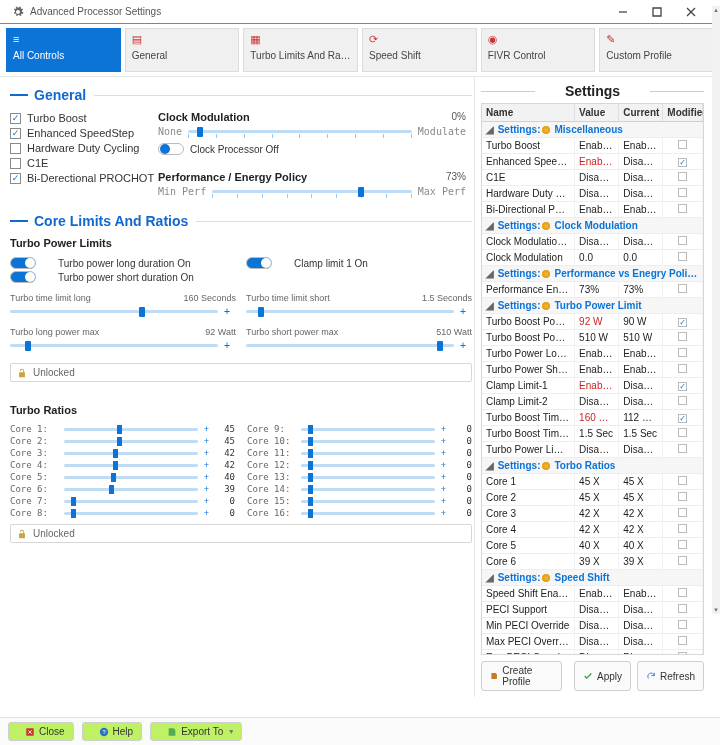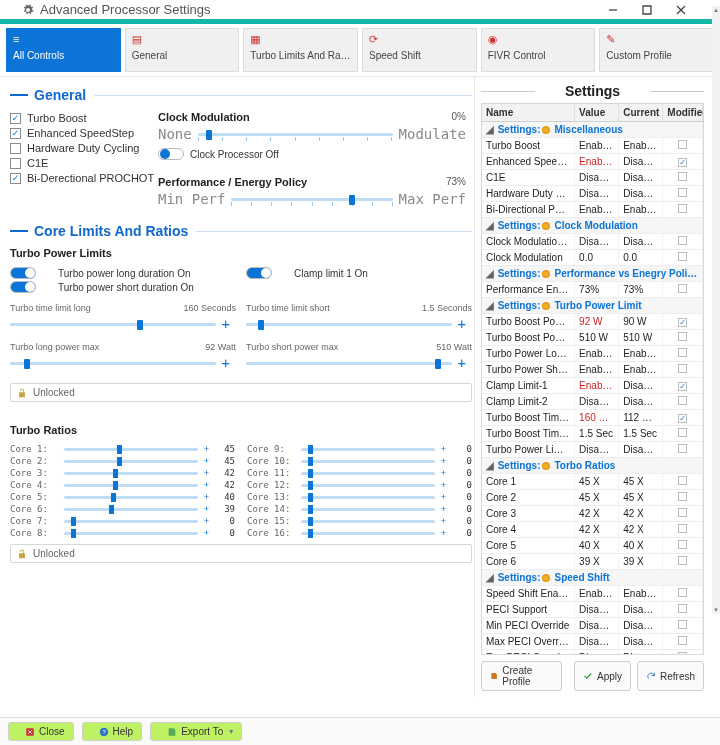--- a/index.html
+++ b/index.html
@@ -1,18 +1,18 @@
 <!DOCTYPE html>
 <html><head>
 <meta charset="utf-8">
 <style>
   * { box-sizing: border-box; margin: 0; padding: 0; font-family: "Segoe UI", Arial, sans-serif; }
   body { background: #fff; width: 720px; height: 745px; overflow: hidden; position: relative; color: #222; }
   
-  .titlebar { height: 24px; background: #fff; border-bottom: 5px solid #14b8a6; display:flex; align-items:center; padding:0 22px; font-size:13px; color:#555;}
+  .titlebar { height: 24px; background: #fff; border-bottom: 1px solid #14b8a6; display:flex; align-items:center; padding:0 12px; font-size:10px; color:#555;}
   .titlebar .gear { width:12px;height:12px;margin-right:6px;display:inline-block;fill:#666;}
   .titlebar .spacer{flex:1;}
   .tbtn{width:34px;height:22px;display:flex;align-items:center;justify-content:center;color:#666;}
   .tbtn svg{width:10px;height:10px;stroke:#444;fill:none;stroke-width:1.3;}
   
   .tabs{display:flex;gap:4px;padding:4px 6px 4px 6px;border-bottom:1px solid #e6e6e6;}
   .tab{flex:1;min-width:0;height:44px;padding:4px 6px 3px 6px;background:#f0f0f0;border:1px solid #dcdcdc;display:flex;flex-direction:column;justify-content:flex-start;font-size:10px;color:#444;}
   .tab .ticon{width:14px;height:14px;margin-bottom:3px;}
   .tab.active{background:#0b74d6;border-color:#0b74d6;color:#fff;}
   .tab-label{white-space:nowrap;overflow:hidden;text-overflow:ellipsis;}
@@ -30,21 +30,21 @@
   
   .genrow{display:flex;}
   .gencol1{width:148px;}
   .gencol2{flex:1;}
   .chk{display:flex;align-items:center;font-size:11px;color:#333;margin:3px 0;}
   .chk .box{width:11px;height:11px;border:1px solid #8a8a8a;margin-right:6px;display:flex;align-items:center;justify-content:center;}
   .chk .box.checked::after{content:"✓";font-size:9px;color:#0b74d6;line-height:1;}
   .fieldtitle{font-size:11px;font-weight:700;color:#222;margin-top:2px;}
   .fieldtitle .pct{float:right;font-weight:400;color:#555;font-size:10px;margin-right:6px;}
   .scale{display:flex;align-items:center;margin:3px 6px 2px 0;gap:6px;}
-  .scale .lab{font-size:14px;color:#8a8a8a;font-family:Consolas,monospace;white-space:nowrap;text-align:center;}
+  .scale .lab{font-size:10px;color:#8a8a8a;font-family:Consolas,monospace;white-space:nowrap;text-align:center;}
   .scale .track{flex:1;height:3px;background:#bfdcf6;border-radius:2px;position:relative;}
   .scale .thumb{position:absolute;top:-3px;width:6px;height:10px;background:#0b74d6;border-radius:1px;}
   .scale .ticks{position:absolute;left:0;right:0;top:4px;height:4px;display:flex;justify-content:space-between;}
   .scale .ticks span{width:1px;height:4px;background:#9cc6ee;}
   .toggle{display:inline-flex;align-items:center;gap:6px;margin:4px 0 6px 0;}
   .switch{width:26px;height:12px;border:1px solid #bbb;border-radius:6px;background:#fff;position:relative;}
   .switch .knob{position:absolute;width:10px;height:10px;border-radius:50%;background:#0b74d6;left:1px;top:0;}
   .switch.on{background:#0b74d6;}
   .switch.on .knob{background:#fff;left:14px;}
   .togglelabel{font-size:10px;color:#333;}

